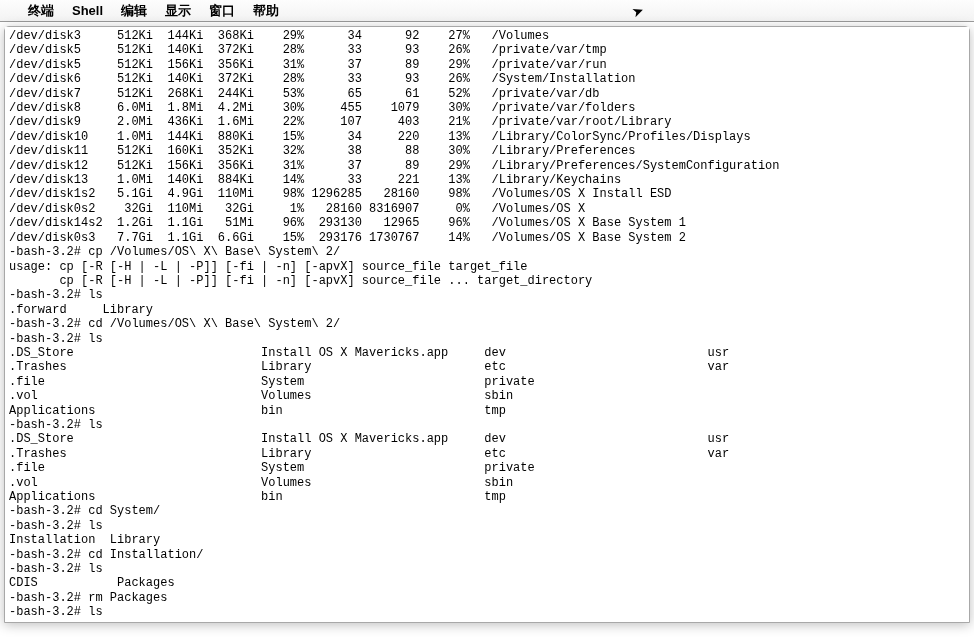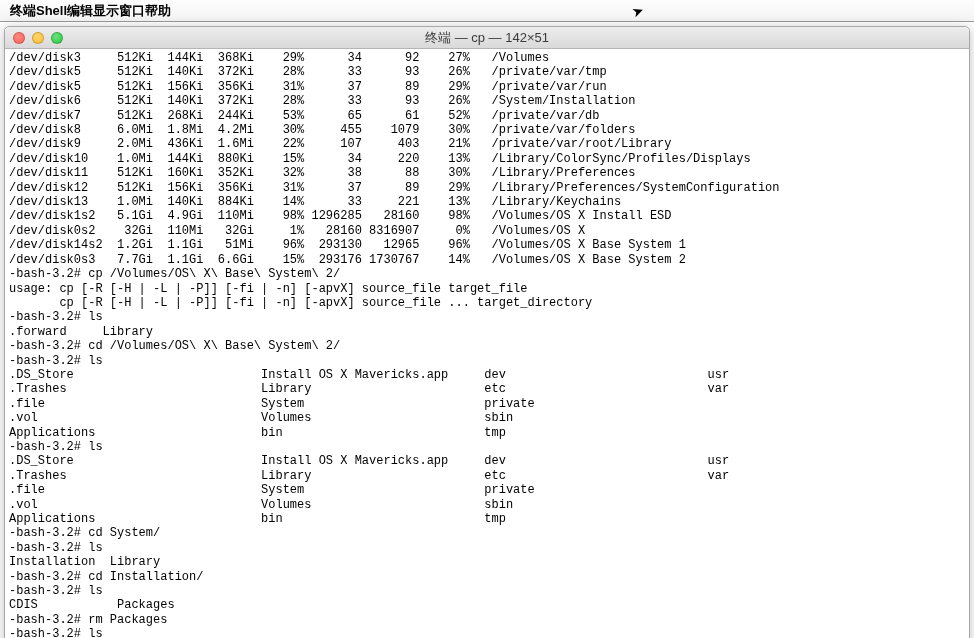--- a/index.html
+++ b/index.html
@@ -12,20 +12,21 @@
       overflow: hidden;
     }
     .menubar {
       height: 22px;
       background: linear-gradient(#fdfdfd, #f3f3f3);
       border-bottom: 1px solid #9a9a9a;
       display: flex;
       align-items: center;
       padding: 8px 10px;
       font-size: 13px;
+      gap: 18px;
     }
     .apple-logo { font-size: 14px; }
     .menu-item { cursor: default; font-weight: bold; }
     .menu-item.bold { font-weight: 600; }
     .cursor-arrow {
       position: absolute;
       left: 632px;
       top: 3px;
       font-size: 14px;
       transform: rotate(-20deg);
@@ -85,22 +86,14 @@
   <span class="menu-item">Shell</span>
   <span class="menu-item">编辑</span>
   <span class="menu-item">显示</span>
   <span class="menu-item">窗口</span>
   <span class="menu-item">帮助</span>
 </div>
 
 <div class="cursor-arrow">➤</div>
 
 <div class="window">
-  <div class="titlebar">
-    <div class="traffic">
-      <div class="tl close"></div>
-      <div class="tl min"></div>
-      <div class="tl zoom"></div>
-    </div>
-    <div class="title">终端 — cp — 142×51</div>
-  </div>
   <div class="term" id="term"><span class="row">/dev/disk3     512Ki  144Ki  368Ki    29%      34      92    27%   /Volumes</span><span class="row">/dev/disk5     512Ki  140Ki  372Ki    28%      33      93    26%   /private/var/tmp</span><span class="row">/dev/disk5     512Ki  156Ki  356Ki    31%      37      89    29%   /private/var/run</span><span class="row">/dev/disk6     512Ki  140Ki  372Ki    28%      33      93    26%   /System/Installation</span><span class="row">/dev/disk7     512Ki  268Ki  244Ki    53%      65      61    52%   /private/var/db</span><span class="row">/dev/disk8     6.0Mi  1.8Mi  4.2Mi    30%     455    1079    30%   /private/var/folders</span><span class="row">/dev/disk9     2.0Mi  436Ki  1.6Mi    22%     107     403    21%   /private/var/root/Library</span><span class="row">/dev/disk10    1.0Mi  144Ki  880Ki    15%      34     220    13%   /Library/ColorSync/Profiles/Displays</span><span class="row">/dev/disk11    512Ki  160Ki  352Ki    32%      38      88    30%   /Library/Preferences</span><span class="row">/dev/disk12    512Ki  156Ki  356Ki    31%      37      89    29%   /Library/Preferences/SystemConfiguration</span><span class="row">/dev/disk13    1.0Mi  140Ki  884Ki    14%      33     221    13%   /Library/Keychains</span><span class="row">/dev/disk1s2   5.1Gi  4.9Gi  110Mi    98% 1296285   28160    98%   /Volumes/OS X Install ESD</span><span class="row">/dev/disk0s2    32Gi  110Mi   32Gi     1%   28160 8316907     0%   /Volumes/OS X</span><span class="row">/dev/disk14s2  1.2Gi  1.1Gi   51Mi    96%  293130   12965    96%   /Volumes/OS X Base System 1</span><span class="row">/dev/disk0s3   7.7Gi  1.1Gi  6.6Gi    15%  293176 1730767    14%   /Volumes/OS X Base System 2</span><span class="row">-bash-3.2# cp /Volumes/OS\ X\ Base\ System\ 2/</span><span class="row">usage: cp [-R [-H | -L | -P]] [-fi | -n] [-apvX] source_file target_file</span><span class="row">       cp [-R [-H | -L | -P]] [-fi | -n] [-apvX] source_file ... target_directory</span><span class="row">-bash-3.2# ls</span><span class="row">.forward     Library</span><span class="row">-bash-3.2# cd /Volumes/OS\ X\ Base\ System\ 2/</span><span class="row">-bash-3.2# ls</span><span class="row">.DS_Store                          Install OS X Mavericks.app     dev                            usr</span><span class="row">.Trashes                           Library                        etc                            var</span><span class="row">.file                              System                         private                        </span><span class="row">.vol                               Volumes                        sbin                           </span><span class="row">Applications                       bin                            tmp                            </span><span class="row">-bash-3.2# ls</span><span class="row">.DS_Store                          Install OS X Mavericks.app     dev                            usr</span><span class="row">.Trashes                           Library                        etc                            var</span><span class="row">.file                              System                         private                        </span><span class="row">.vol                               Volumes                        sbin                           </span><span class="row">Applications                       bin                            tmp                            </span><span class="row">-bash-3.2# cd System/</span><span class="row">-bash-3.2# ls</span><span class="row">Installation  Library</span><span class="row">-bash-3.2# cd Installation/</span><span class="row">-bash-3.2# ls</span><span class="row">CDIS           Packages</span><span class="row">-bash-3.2# rm Packages</span><span class="row">-bash-3.2# ls</span></div>
 </div>
 
 </body></html>

